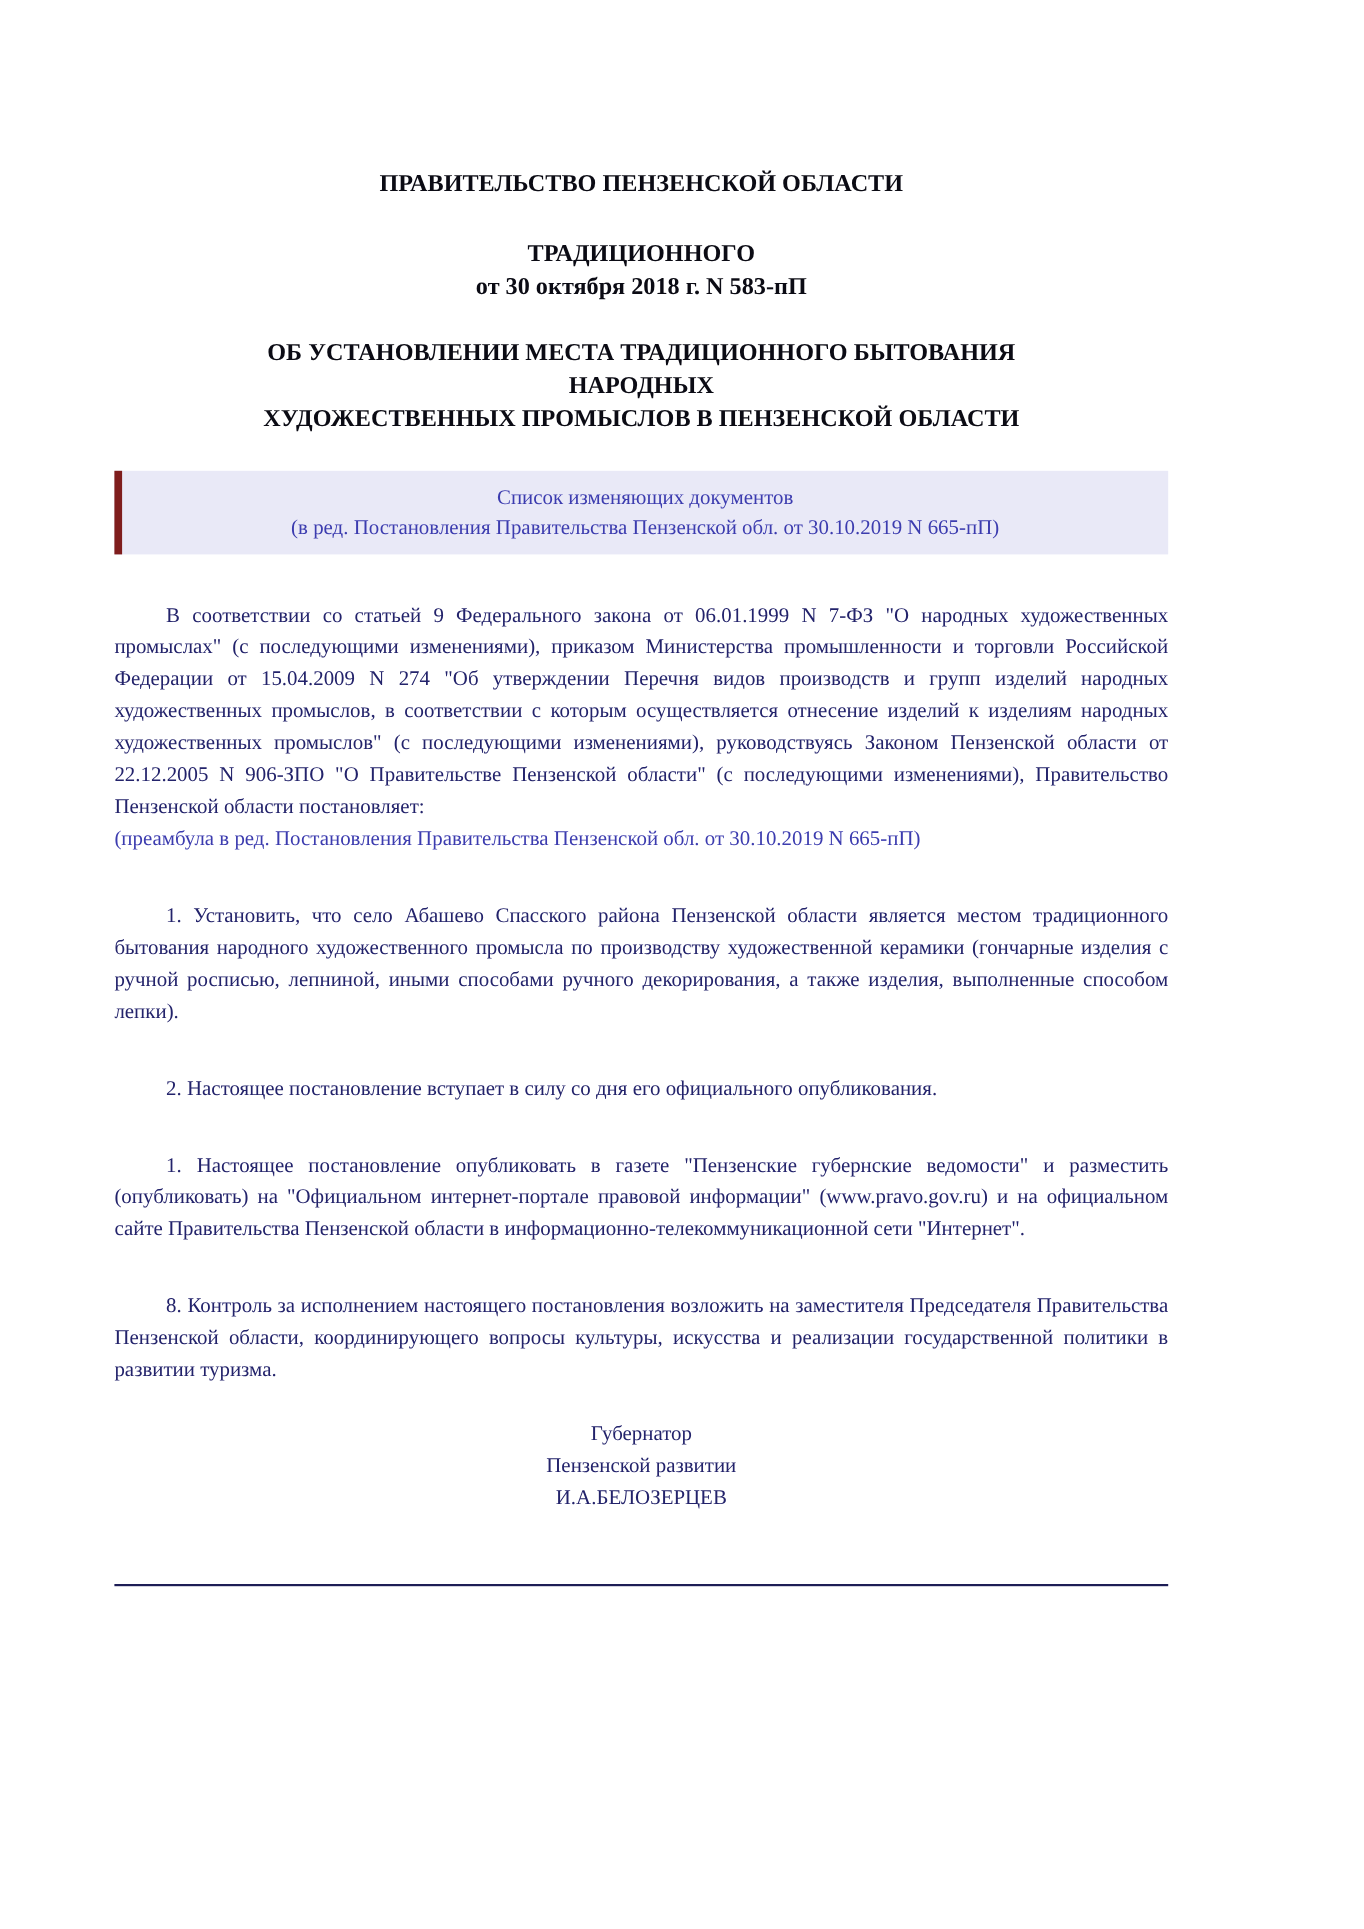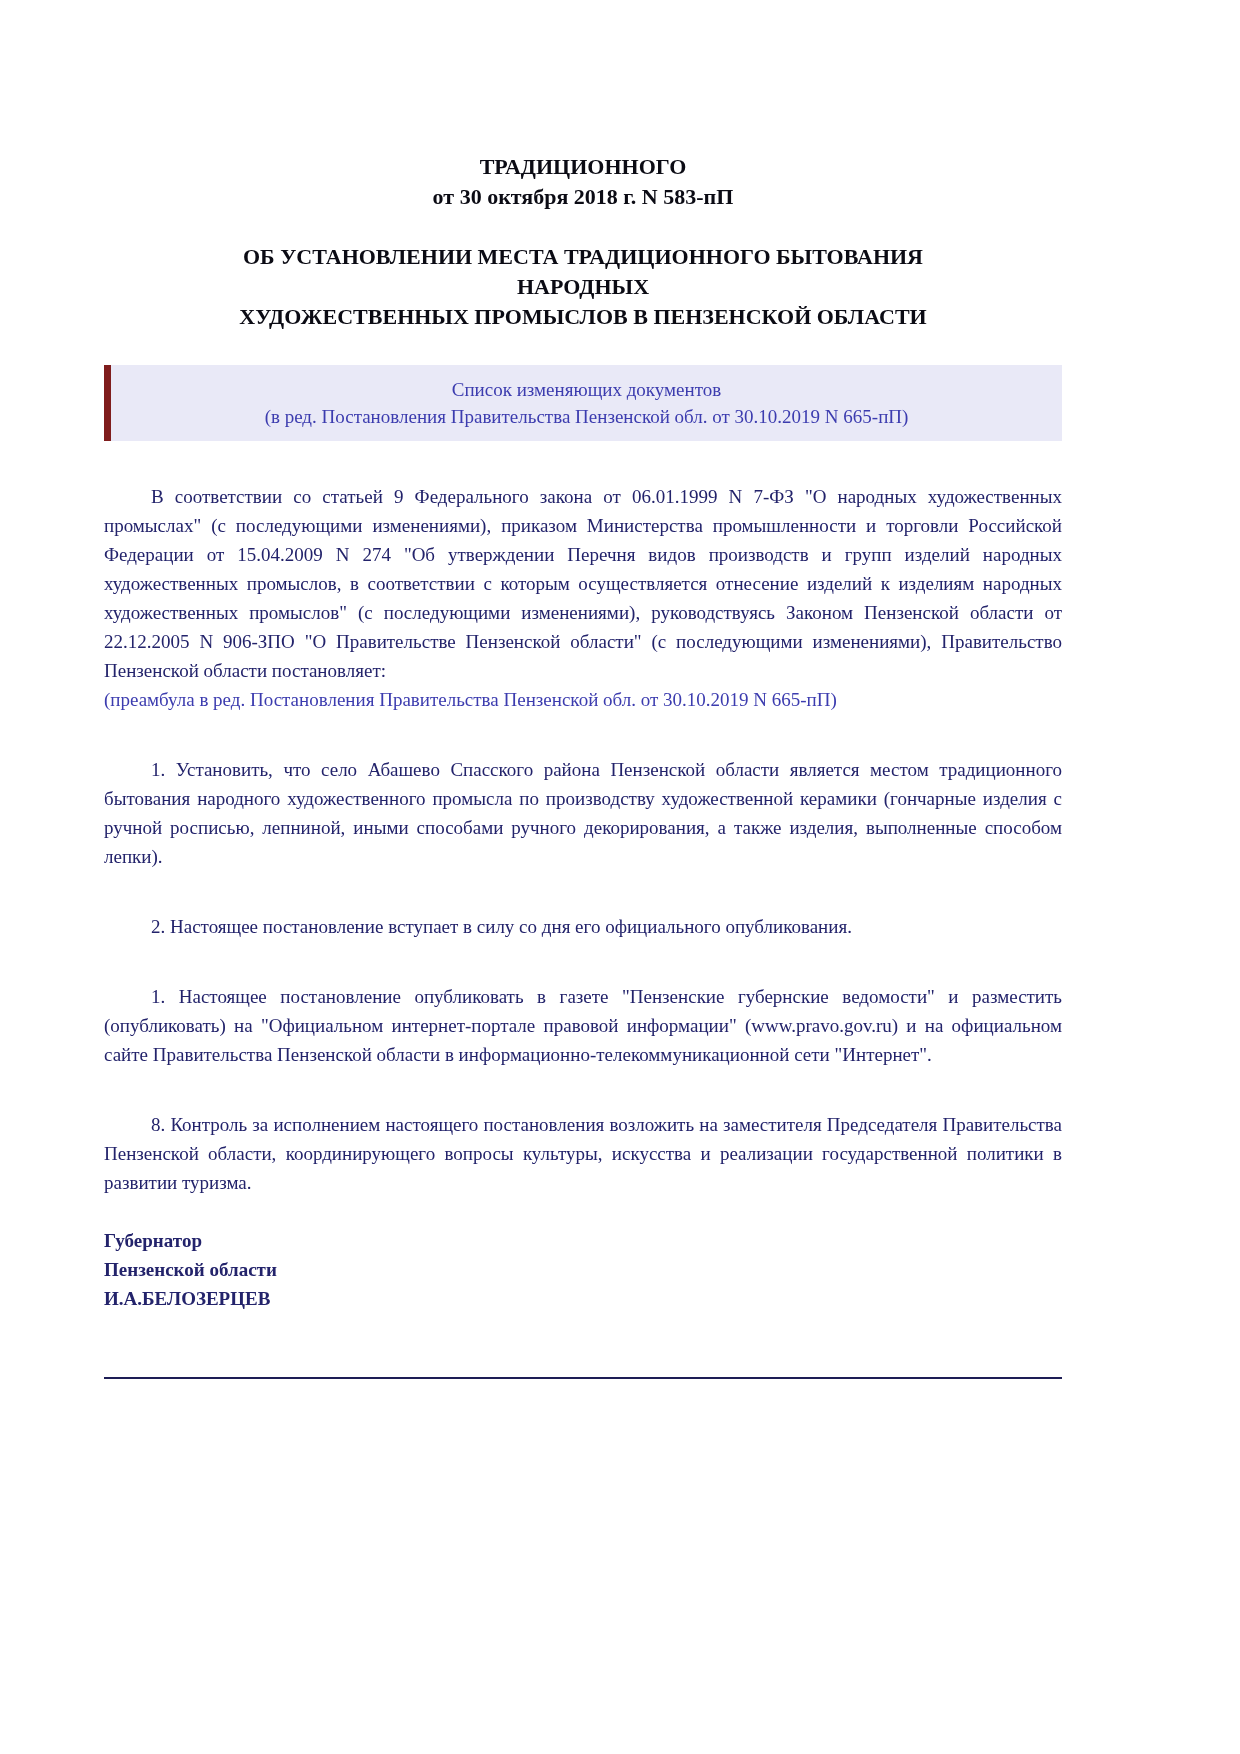--- a/index.html
+++ b/index.html
@@ -46,38 +46,38 @@
     font-size: 19px;
     line-height: 29px;
     text-align: justify;
     color: #23236b;
   }
   .para.indent { text-indent: 47px; }
   .para.space { margin-top: 41px; }
   .para.blue { color: #3c3caf; text-align: left; }
   .signature {
     margin-top: 29px;
-    text-align: left;
+    text-align: center;
     font-size: 19px;
     line-height: 29px;
     color: #23236b;
-    font-weight: bold;
   }
   .bottom-rule {
     border: none;
     border-top: 2px solid #1d1d55;
     margin: 64px 0 0 0;
     width: 100%;
   }
 </style>
 </head>
 <body>
 
 <div class="page">
 
+  <h1 class="h-center org">ПРАВИТЕЛЬСТВО ПЕНЗЕНСКОЙ ОБЛАСТИ</h1>
 
   <div class="type-block">
     <h2 class="h-center">ТРАДИЦИОННОГО</h2>
     <h2 class="h-center">от 30 октября 2018 г. N 583-пП</h2>
   </div>
 
   <h2 class="h-center doc-title">ОБ УСТАНОВЛЕНИИ МЕСТА ТРАДИЦИОННОГО БЫТОВАНИЯ
 НАРОДНЫХ
 ХУДОЖЕСТВЕННЫХ ПРОМЫСЛОВ В ПЕНЗЕНСКОЙ ОБЛАСТИ</h2>
 
@@ -90,19 +90,19 @@
       <p class="para indent space">В соответствии со статьей 9 Федерального закона от 06.01.1999 N 7-ФЗ "О народных художественных промыслах" (с последующими изменениями), приказом Министерства промышленности и торговли Российской Федерации от 15.04.2009 N 274 "Об утверждении Перечня видов производств и групп изделий народных художественных промыслов, в соответствии с которым осуществляется отнесение изделий к изделиям народных художественных промыслов" (с последующими изменениями), руководствуясь Законом Пензенской области от 22.12.2005 N 906-ЗПО "О Правительстве Пензенской области" (с последующими изменениями), Правительство Пензенской области постановляет:</p>
       <p class="para blue">(преамбула в ред. Постановления Правительства Пензенской обл. от 30.10.2019 N 665-пП)</p>
       <p class="para indent space">1. Установить, что село Абашево Спасского района Пензенской области является местом традиционного бытования народного художественного промысла по производству художественной керамики (гончарные изделия с ручной росписью, лепниной, иными способами ручного декорирования, а также изделия, выполненные способом лепки).</p>
       <p class="para indent space">2. Настоящее постановление вступает в силу со дня его официального опубликования.</p>
       <p class="para indent space">1. Настоящее постановление опубликовать в газете "Пензенские губернские ведомости" и разместить (опубликовать) на "Официальном интернет-портале правовой информации" (www.pravo.gov.ru) и на официальном сайте Правительства Пензенской области в информационно-телекоммуникационной сети "Интернет".</p>
       <p class="para indent space">8. Контроль за исполнением настоящего постановления возложить на заместителя Председателя Правительства Пензенской области, координирующего вопросы культуры, искусства и реализации государственной политики в развитии туризма.</p>
     </div>
 
   <div class="signature">
       <div>Губернатор</div>
-      <div>Пензенской области</div>
+      <div>Пензенской развитии</div>
       <div>И.А.БЕЛОЗЕРЦЕВ</div>
     </div>
 
   <hr class="bottom-rule">
 
 </div>
 
 </body></html>

